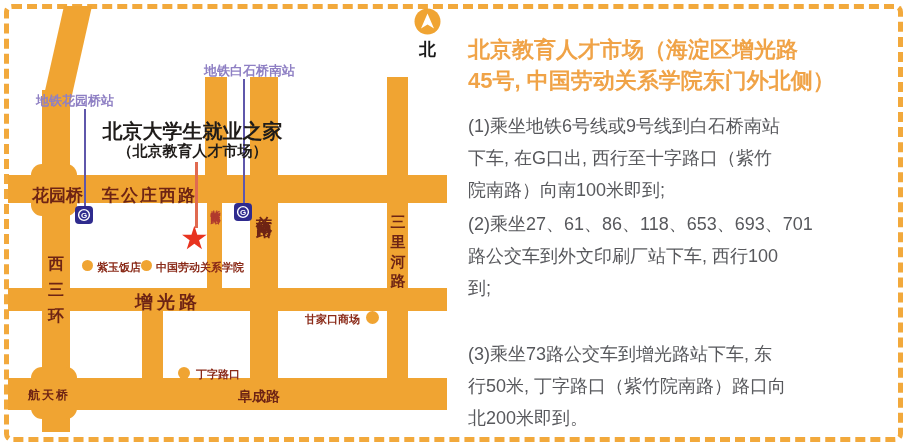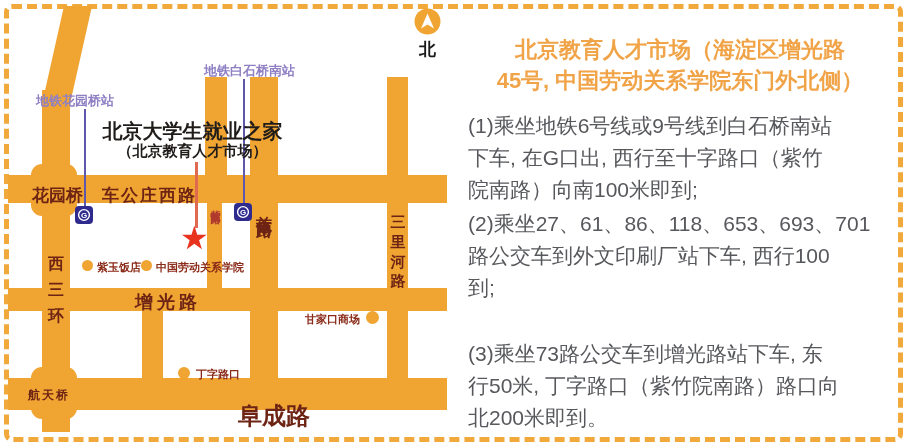--- a/index.html
+++ b/index.html
@@ -16,23 +16,23 @@
   .vtext{writing-mode:vertical-rl;text-orientation:upright;white-space:nowrap;}
   .station{color:#8F80C4;font-size:13px;font-weight:bold;white-space:nowrap;}
   .stline{width:2px;background:#5F57AB;}
   .poi-dot{background:#F0A432;border-radius:50%;}
   .poi-text{color:#8A2A18;font-size:11px;font-weight:bold;white-space:nowrap;}
   .maptitle{color:#1F1C1A;font-weight:bold;white-space:nowrap;}
   .metroicon{width:18px;height:18px;}
   #redline{width:3px;background:#E06A50;}
   #star{color:#E8331F;font-size:32px;line-height:32px;}
   
-  #panel-title{left:468px;top:34px;width:424px;text-align:center;color:#F0A347;
+  #panel-title{left:468px;top:34px;width:424px;color:#F0A347;
                font-size:22px;font-weight:bold;line-height:31px;}
-  .para{left:468px;width:430px;color:#57585C;font-size:21px;line-height:32px;}
+  .para{left:468px;width:430px;color:#57585C;font-size:18px;line-height:32px;}
   .para span{display:block;white-space:nowrap;}
   #panel-title span{display:block;white-space:nowrap;}
 </style>
 </head>
 <body>
 
 <div id="stage">
 
   <div id="frame" class="abs"></div>
 
@@ -71,21 +71,21 @@
 
     <div class="abs maptitle" style="left:95px;top:118px;width:195px;text-align:center;font-size:20px;">北京大学生就业之家</div>
     <div class="abs maptitle" style="left:95px;top:142px;width:195px;text-align:center;font-size:15px;">（北京教育人才市场）</div>
 
     <div id="redline" class="abs" style="left:195px;top:162px;height:66px;"></div>
     <div id="star" class="abs" style="left:180px;top:222px;">★</div>
 
     <div class="abs roadlabel" style="left:32px;top:184px;font-size:17px;">花园桥</div>
     <div class="abs roadlabel" style="left:102px;top:184px;font-size:17px;letter-spacing:2px;">车公庄西路</div>
     <div class="abs roadlabel" style="left:135px;top:290px;font-size:18px;letter-spacing:4px;">增光路</div>
-    <div class="abs roadlabel" style="left:238px;top:388px;font-size:24px;margin-top:12px;">阜成路</div>
+    <div class="abs roadlabel" style="left:238px;top:388px;font-size:14px;">阜成路</div>
     <div class="abs roadlabel" style="left:28px;top:387px;font-size:12px;letter-spacing:2px;">航天桥</div>
     <div class="abs roadlabel vtext" style="left:47px;top:244px;font-size:16px;letter-spacing:26px;line-height:18px;">西三环</div>
     <div class="abs roadlabel vtext" style="left:255px;top:203px;font-size:16px;letter-spacing:2px;line-height:18px;">首体南路</div>
     <div class="abs roadlabel vtext" style="left:389px;top:204px;font-size:15px;letter-spacing:19px;line-height:18px;">三里河路</div>
     <div class="abs vtext" style="left:209px;top:202px;font-size:10px;font-weight:bold;color:#B03A2E;letter-spacing:1px;line-height:12px;">紫竹院南路</div>
 
     <div class="abs poi-dot" style="left:82px;top:260px;width:11px;height:11px;"></div>
     <div class="abs poi-text" style="left:97px;top:260px;text-align:center;">紫玉饭店</div>
     <div class="abs poi-dot" style="left:141px;top:260px;width:11px;height:11px;"></div>
     <div class="abs poi-text" style="left:156px;top:260px;">中国劳动关系学院</div>

